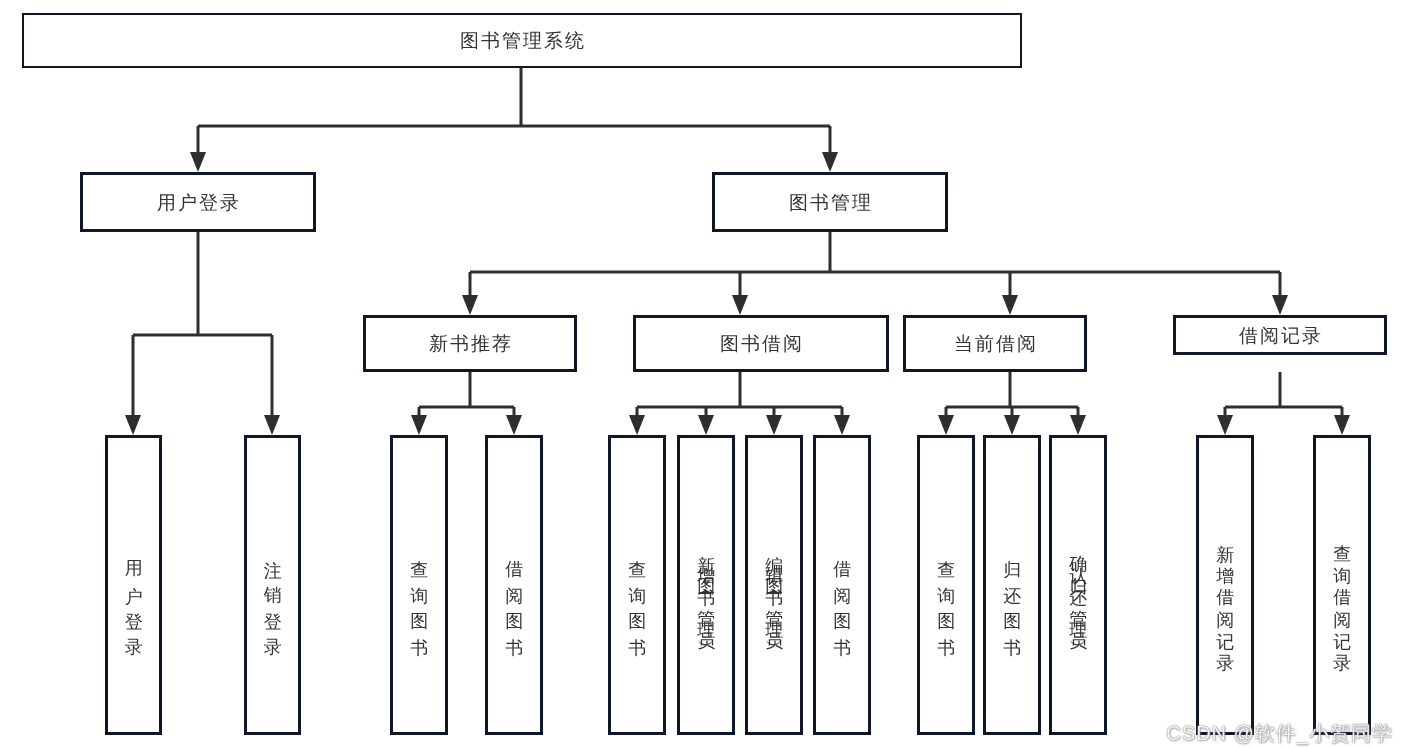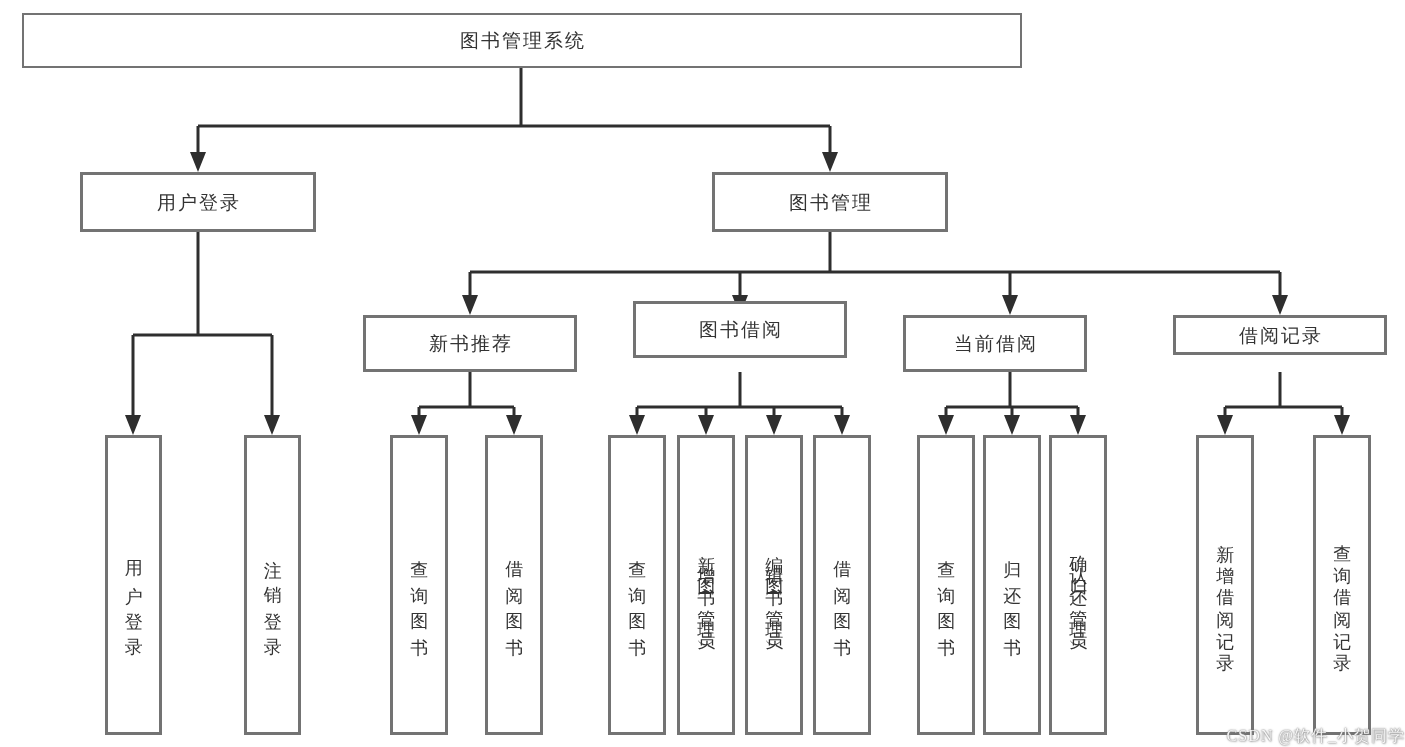--- a/index.html
+++ b/index.html
@@ -18,21 +18,21 @@
   .connectors {
     position: absolute;
     left: 0; top: 0;
     width: 1405px;
     height: 747px;
   }
 
   .box {
     position: absolute;
     background: #ffffff;
-    border: 3px solid #737373;
+    border: 3px solid #0f172a;
     display: flex;
     align-items: center;
     justify-content: center;
   }
   .root-box { border-width: 2.5px; }
 
   .lbl {
     font-size: 19px;
     letter-spacing: 2px;
     color: #333333;
@@ -49,32 +49,31 @@
     color: #333333;
     white-space: nowrap;
   }
   
   .ls-a .vlbl { letter-spacing: 26px; margin-bottom: -26px; }
   .ls-b .vlbl { letter-spacing: 22px; margin-bottom: -22px; }
   .ls-c .vlbl { letter-spacing: 11px; margin-bottom: -11px; }
 
   .watermark {
     position: absolute;
-    right: 0;
+    right: 12px;
     bottom: 0px;
     z-index: 6;
-    font-size: 16px;
+    font-size: 20px;
     letter-spacing: 1px;
     white-space: nowrap;
     color: rgba(255,255,255,0.92);
     text-shadow:
       0 0 2px rgba(125,125,125,0.95),
       0 0 1px rgba(125,125,125,0.85),
       1px 1px 2px rgba(140,140,140,0.55);
-    font-family: Liberation Serif, serif;
   }
 </style>
 </head>
 <body>
 
 <div class="stage">
 
   <svg class="connectors" viewBox="0 0 1405 747" aria-hidden="true">
     <path fill="none" stroke="#2e2e2e" stroke-width="3" d="M521 68 V126 M198 126 H830 M198 126 V153 M830 126 V153
          M198 232 V335 M133 335 H272 M133 335 V416 M272 335 V416
@@ -102,21 +101,21 @@
   <div class="box" style="left:80px;top:172px;width:236px;height:60px">
     <span class="lbl">用户登录</span>
   </div>
   <div class="box" style="left:712px;top:172px;width:236px;height:60px">
     <span class="lbl">图书管理</span>
   </div>
 
   <div class="box" style="left:363px;top:315px;width:214px;height:57px">
     <span class="lbl">新书推荐</span>
   </div>
-  <div class="box" style="left:633px;top:301px;width:214px;height:57px">
+  <div class="box" style="left:633px;top:315px;width:256px;height:57px">
     <span class="lbl">图书借阅</span>
   </div>
   <div class="box" style="left:903px;top:315px;width:184px;height:57px">
     <span class="lbl">当前借阅</span>
   </div>
   <div class="box" style="left:1173px;top:315px;width:214px;height:40px">
     <span class="lbl">借阅记录</span>
   </div>
 
   <div class="box leaf ls-a" style="left:105px;top:435px;width:57px;height:300px">

